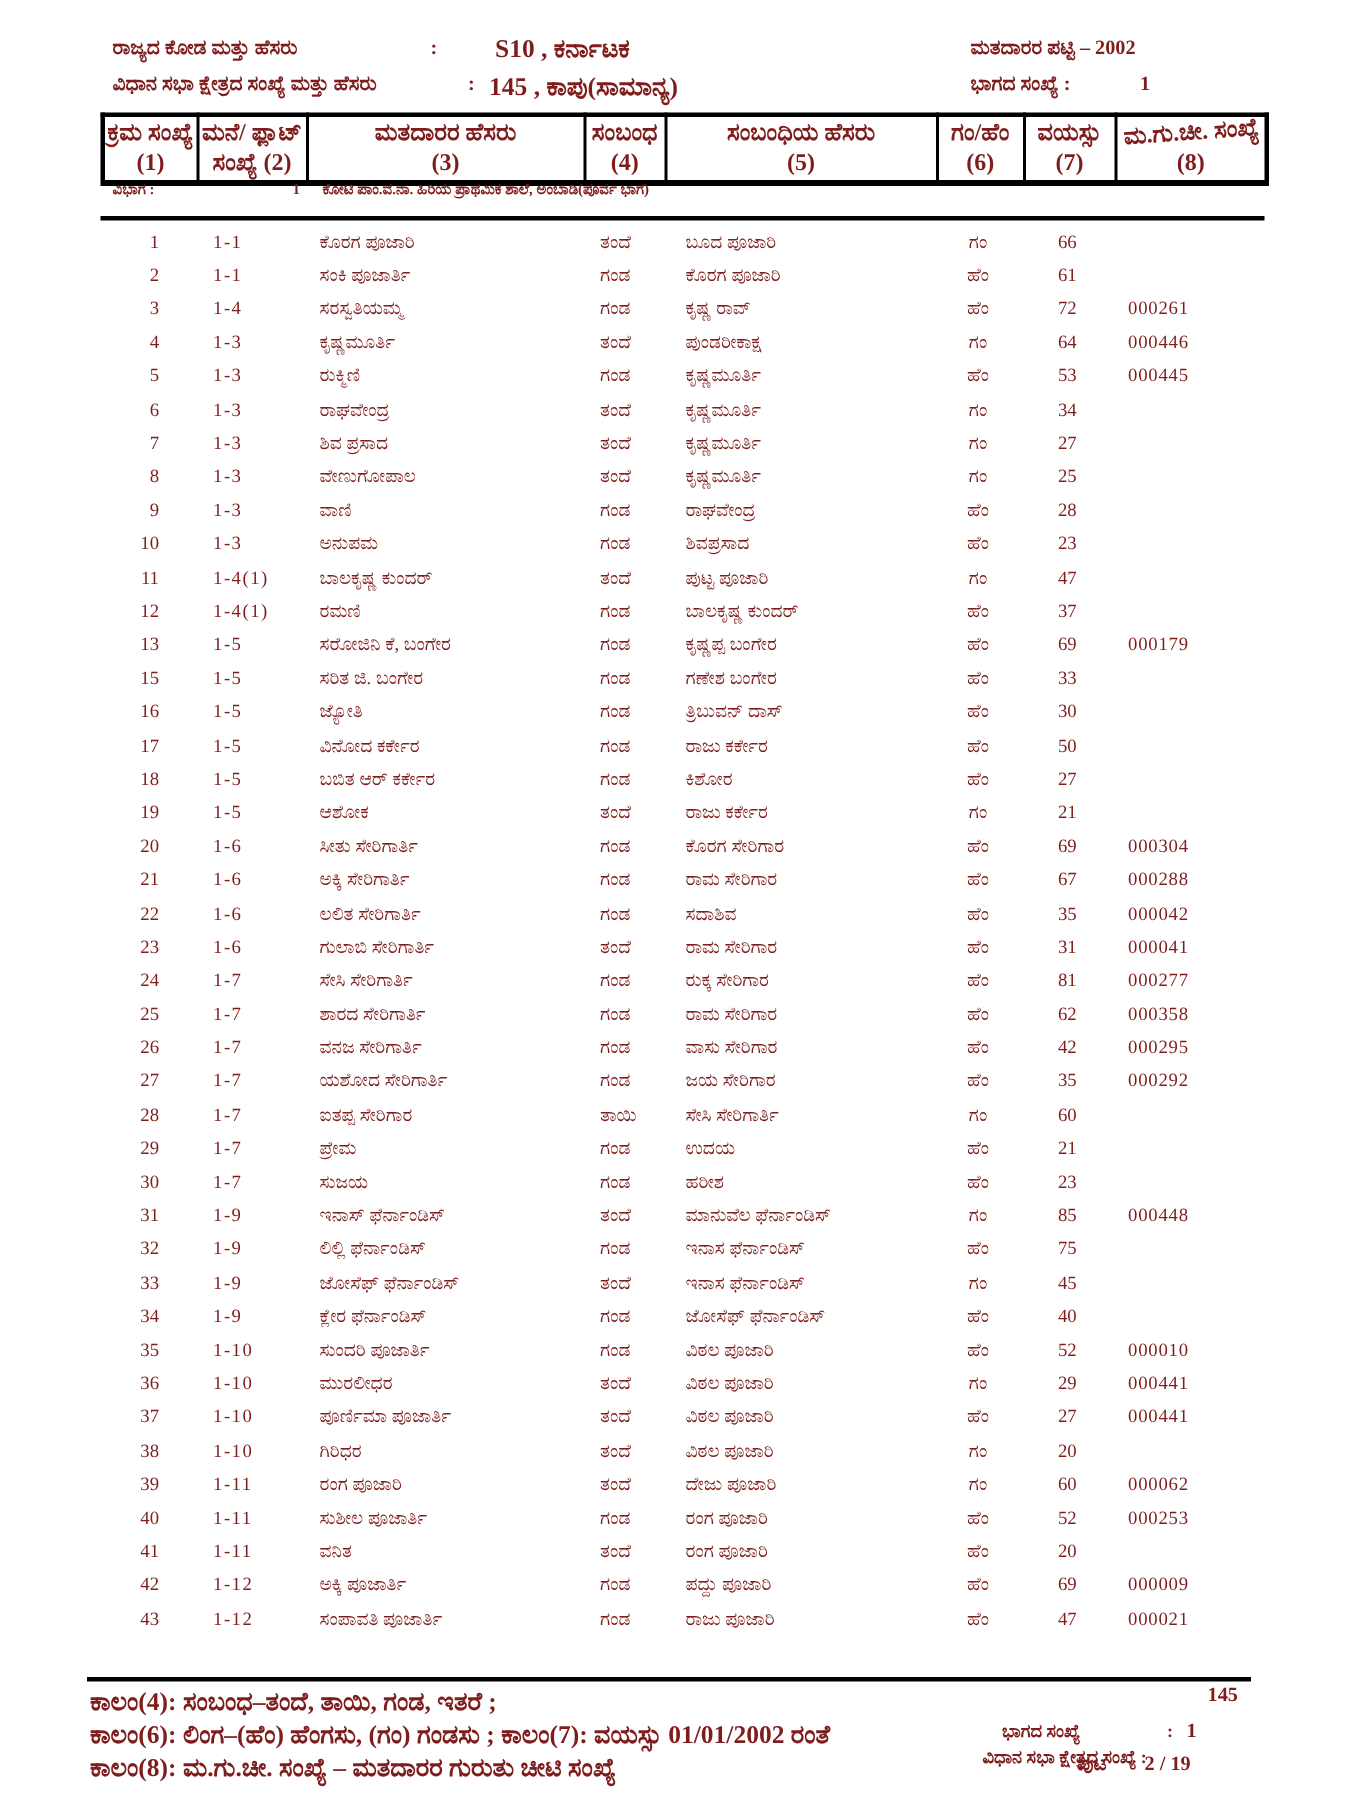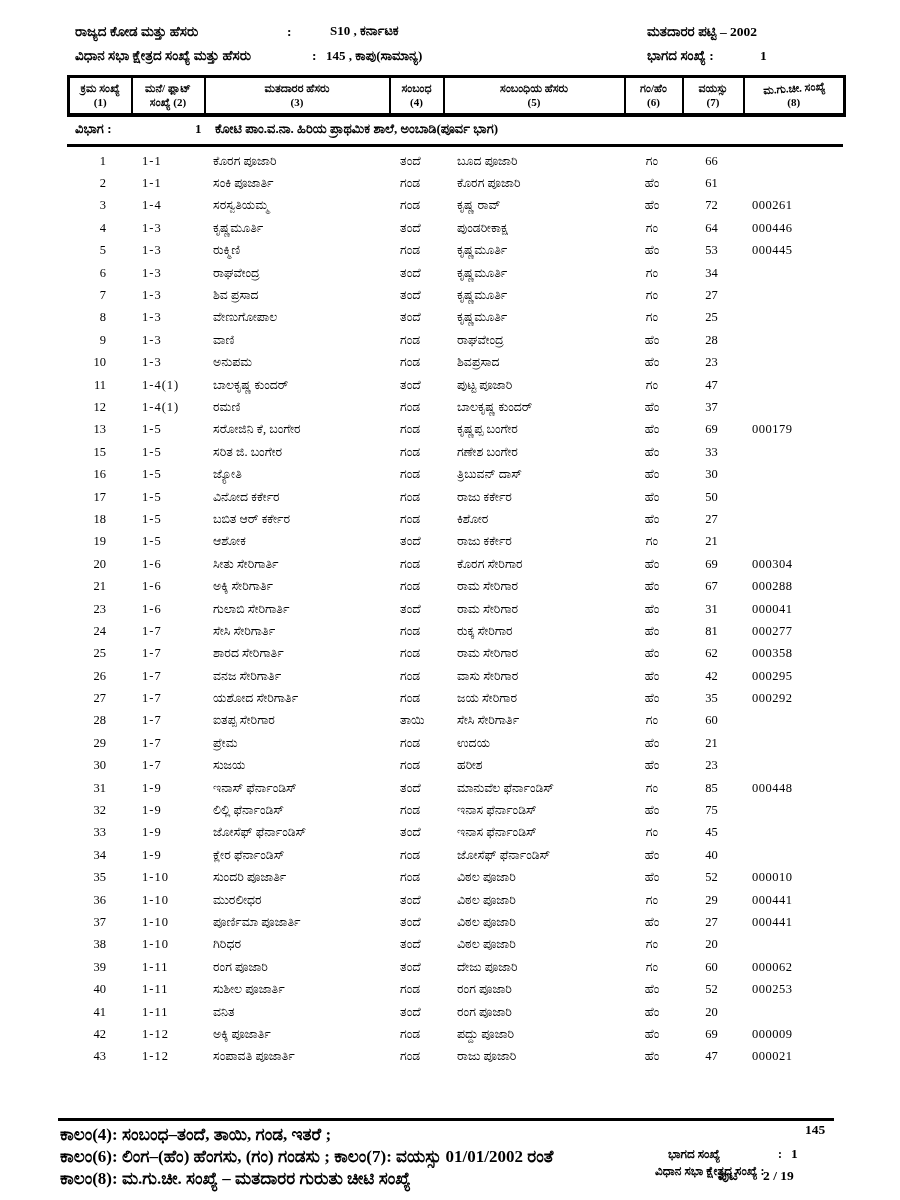--- a/index.html
+++ b/index.html
@@ -1,42 +1,42 @@
 <!DOCTYPE html>
 <html><head>
 <meta charset="utf-8">
 <title>Electoral Roll</title>
 <style>
   html,body{margin:0;padding:0;background:#e8e8e8;}
   .page{
     position:relative;width:900px;height:1200px;margin:0 auto;
     background:#ffffff;overflow:hidden;
-    font-family:"Liberation Serif","DejaVu Serif",serif;color:#000000;
+    font-family:"Liberation Serif","DejaVu Serif",serif;color:#7f1d1d;
   }
   .abs{position:absolute;white-space:nowrap;}
   
   .hdr{font-size:13.5px;font-weight:700;}
-  .hdr-val{font-size:13px;font-weight:600;}
+  .hdr-val{font-size:17px;font-weight:600;}
   
   .head-box{
     position:absolute;top:75px;left:67px;width:776px;height:42px;
     border-collapse:collapse;table-layout:fixed;
     border:3px solid #000;border-bottom:4px solid #000;
   }
   .head-box th{
     border-left:2px solid #000;border-right:2px solid #000;
     padding:1px 1px;vertical-align:middle;text-align:center;
-    font-weight:700;font-size:11px;line-height:1.25;overflow:hidden;
+    font-weight:700;font-size:16px;line-height:1.25;overflow:hidden;
   }
   .head-box th span{display:block;}
   .tilt{transform:rotate(-4deg);}
   
   .section{
     position:absolute;top:121px;left:67px;width:776px;height:22px;
-    font-size:13px;font-weight:700;
+    font-size:10px;font-weight:700;
   }
   .section .sec-label{position:absolute;left:8px;top:0;}
   .section .sec-num{position:absolute;left:128px;top:0;}
   .section .sec-name{position:absolute;left:148px;top:0;}
   .rule{position:absolute;background:#000;height:3px;}
   
   .data-table{
     position:absolute;top:150px;left:67px;width:776px;
     border-collapse:collapse;table-layout:fixed;
     font-size:12.5px;
@@ -335,20 +335,30 @@
           <td class="serial">21</td>
           <td class="house">1-6</td>
           <td class="name">ಅಕ್ಕಿ ಸೇರಿಗಾರ್ತಿ</td>
           <td class="relation">ಗಂಡ</td>
           <td class="relative">ರಾಮ ಸೇರಿಗಾರ</td>
           <td class="gender">ಹೆಂ</td>
           <td class="age">67</td>
           <td class="epic">000288</td>
         </tr>
         <tr>
+          <td class="serial">22</td>
+          <td class="house">1-6</td>
+          <td class="name">ಲಲಿತ ಸೇರಿಗಾರ್ತಿ</td>
+          <td class="relation">ಗಂಡ</td>
+          <td class="relative">ಸದಾಶಿವ</td>
+          <td class="gender">ಹೆಂ</td>
+          <td class="age">35</td>
+          <td class="epic">000042</td>
+        </tr>
+        <tr>
           <td class="serial">23</td>
           <td class="house">1-6</td>
           <td class="name">ಗುಲಾಬಿ ಸೇರಿಗಾರ್ತಿ</td>
           <td class="relation">ತಂದೆ</td>
           <td class="relative">ರಾಮ ಸೇರಿಗಾರ</td>
           <td class="gender">ಹೆಂ</td>
           <td class="age">31</td>
           <td class="epic">000041</td>
         </tr>
         <tr>

